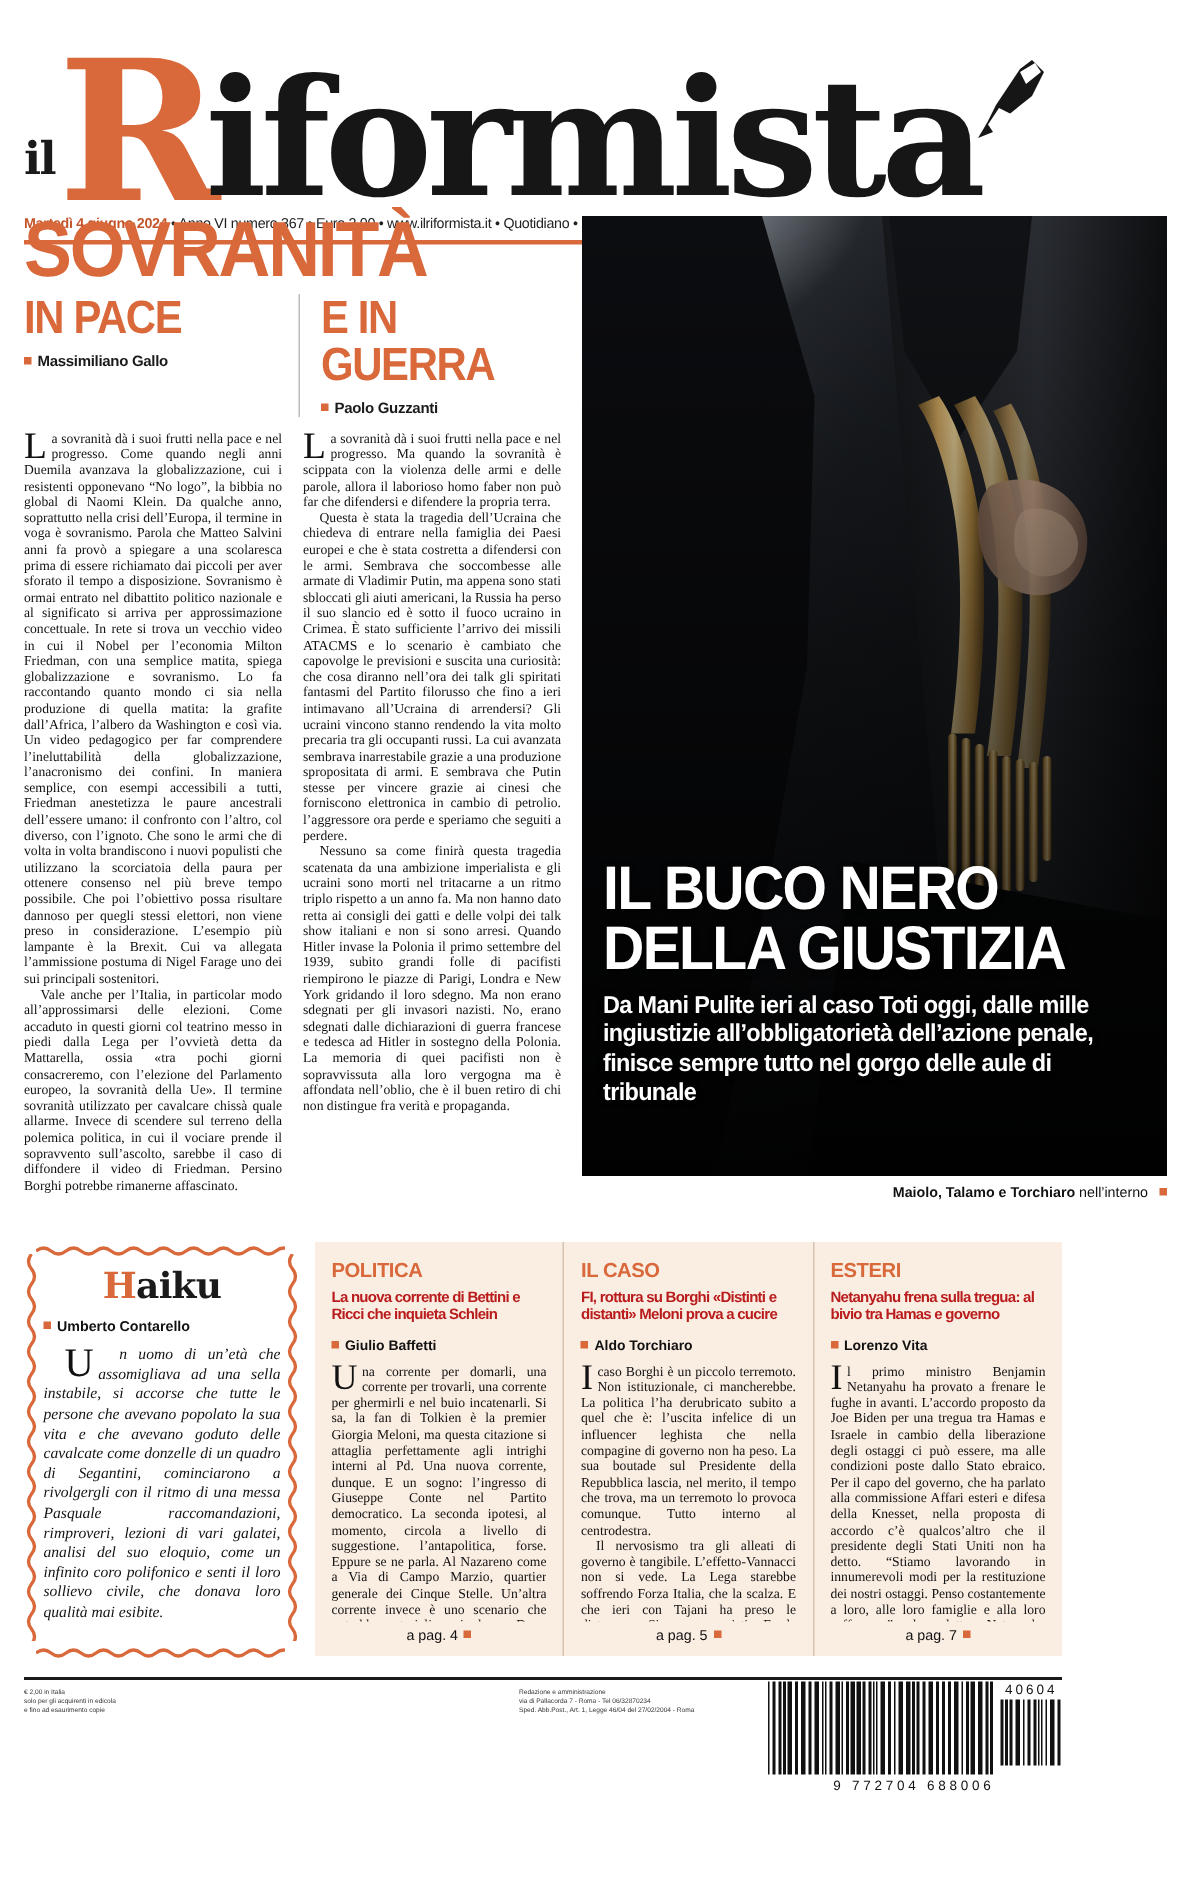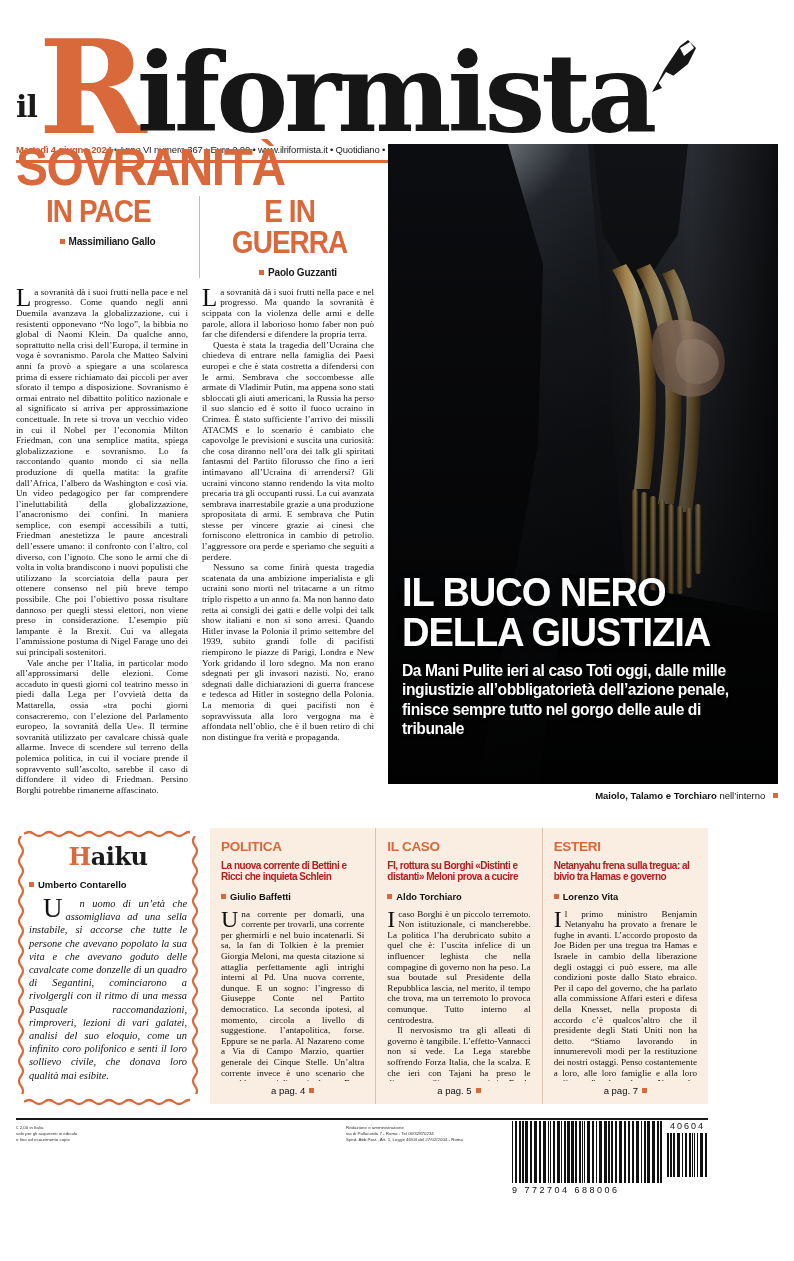--- a/index.html
+++ b/index.html
@@ -52,21 +52,21 @@
   .left-area { width: 372px; flex: none; padding-right: 6px; }
   .photo-area { width: 390px; flex: none; position: relative; }
 
   .kicker-big {
     font-family: "Liberation Sans", sans-serif;
     font-weight: bold; font-size: 52px; color: #D9683A;
     line-height: 0.92; letter-spacing: -1.6px;
     transform: scaleX(0.92); transform-origin: left center;
   }
   .kicker-row { display: flex; margin-top: 4px; }
-  .kicker-col { width: 50%; text-align: center; }
+  .kicker-col { width: 50%; }
   .kicker-col.right { border-left: 1px solid #bbb; padding-left: 14px; }
   .kicker-sub {
     font-family: "Liberation Sans", sans-serif;
     font-weight: bold; font-size: 31px; color: #D9683A;
     line-height: 1; letter-spacing: -1px;
     transform: scaleX(0.9); transform-origin: left center;
   }
   .byline {
     font-family: "Liberation Sans", sans-serif;
     font-weight: bold; font-size: 10px; color: #1a1a1a;
@@ -192,21 +192,21 @@
   .foot-left { width: 330px; }
   .foot-mid { width: 300px; }
   .foot-left div, .foot-mid div {
     font-family: "Liberation Sans", sans-serif; font-size: 4.4px;
     line-height: 6px; color: #333;
   }
   .barcode-wrap {
     position: absolute; right: 0; top: -4px;
     display: flex; align-items: flex-start; gap: 4px;
   }
-  .bc-main { display: flex; flex-direction: column; align-items: flex-start; }
+  .bc-main { display: flex; flex-direction: column; align-items: flex-end; }
   .bc-bars { height: 62px; display: flex; align-items: flex-end; }
   .bc-bars span { display: block; height: 62px; background: #111; }
   .bc-digits {
     font-family: "Liberation Sans", sans-serif; font-size: 9px;
     letter-spacing: 2.5px; margin-top: 2px; color: #111;
   }
   .bc-side { display: flex; flex-direction: column; align-items: center; }
   .bc-side .bc-num {
     font-family: "Liberation Sans", sans-serif; font-size: 9px;
     letter-spacing: 2px; color: #111; margin-bottom: 2px;

